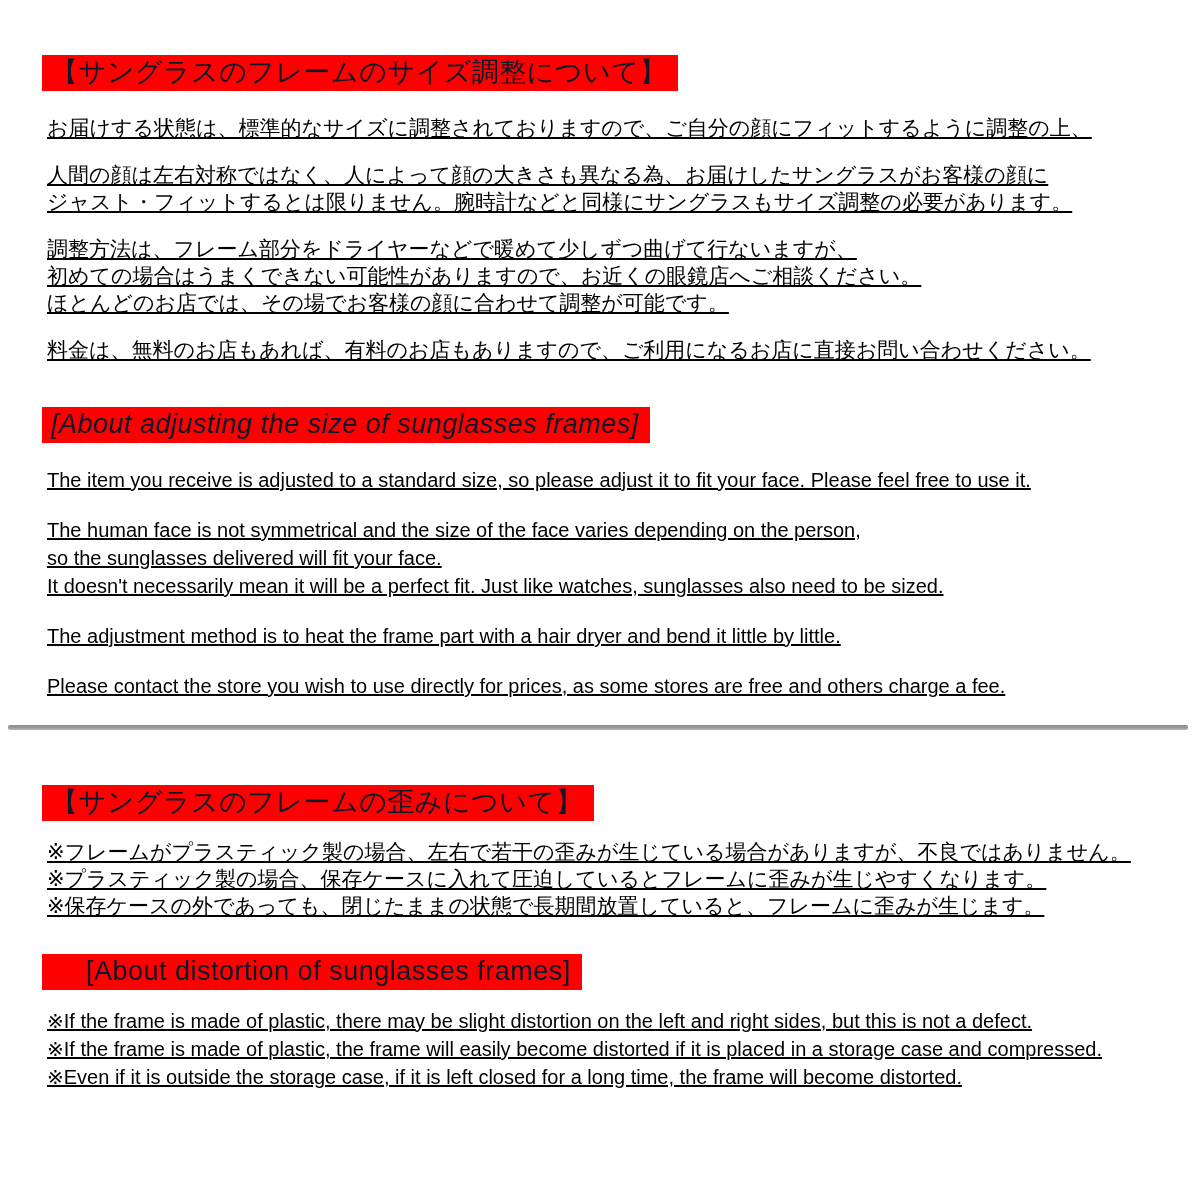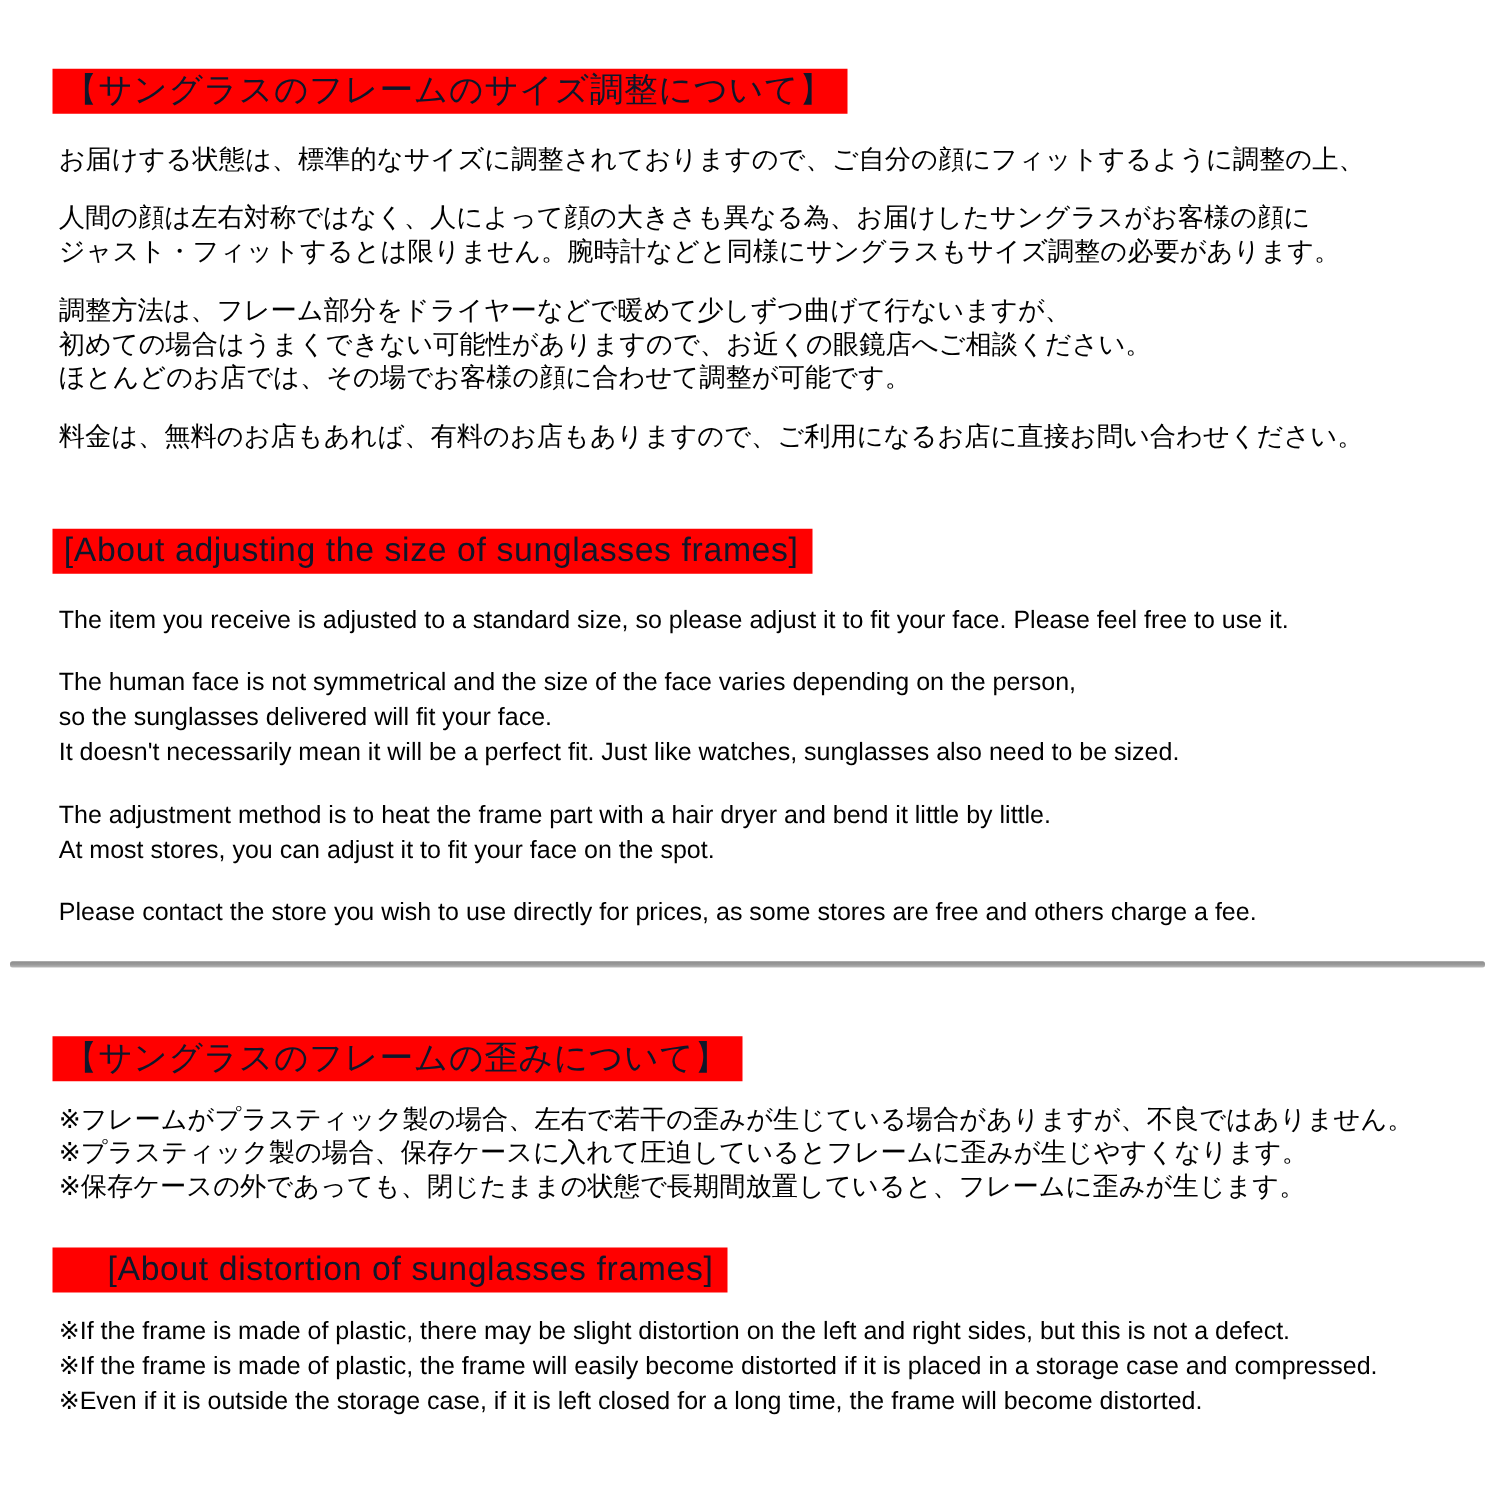--- a/index.html
+++ b/index.html
@@ -24,27 +24,27 @@
     display:inline-block;
     background:var(--red);
     color:#0f172a;
     font-size:27px;
     line-height:31px;
     padding:2px 11px 3px 9px;
     margin:0 0 23px -5px;
     letter-spacing:0.5px;
     white-space:nowrap;
   }
-  .banner.second{margin-top:40px;}
+  .banner.second{margin-top:24px;font-style:italic;}
   .banner.third{margin-top:55px;margin-bottom:17px;}
   .banner.fourth{margin-top:15px;margin-bottom:17px;padding-left:44px;}
   .para{margin:0 0 20px 0;}
   .para.jp{font-size:21px;line-height:27px;}
   .para.en{font-size:20px;line-height:28px;margin-bottom:22px;}
-  .para .line{white-space:nowrap;}
+  .para .line{white-space:nowrap;text-decoration:underline;}
   .divider{
     border:none;
     height:5px;
     background:linear-gradient(to bottom,#8d8d8d 0%,#9a9a9a 55%,#b9b9b9 100%);
     border-radius:2px;
     margin:25px 10px 0 -39px;
     width:1180px;
   }
 </style>
 </head>
@@ -86,21 +86,20 @@
   </div>
 
   <div class="para en">
     <div class="line">The human face is not symmetrical and the size of the face varies depending on the person,</div>
     <div class="line">so the sunglasses delivered will fit your face.</div>
     <div class="line">It doesn't necessarily mean it will be a perfect fit. Just like watches, sunglasses also need to be sized.</div>
   </div>
 
   <div class="para en">
     <div class="line">The adjustment method is to heat the frame part with a hair dryer and bend it little by little.</div>
-    <div class="line">At most stores, you can adjust it to fit your face on the spot.</div>
   </div>
 
   <div class="para en">
     <div class="line">Please contact the store you wish to use directly for prices, as some stores are free and others charge a fee.</div>
   </div>
 
   
   <hr class="divider">
 
   

